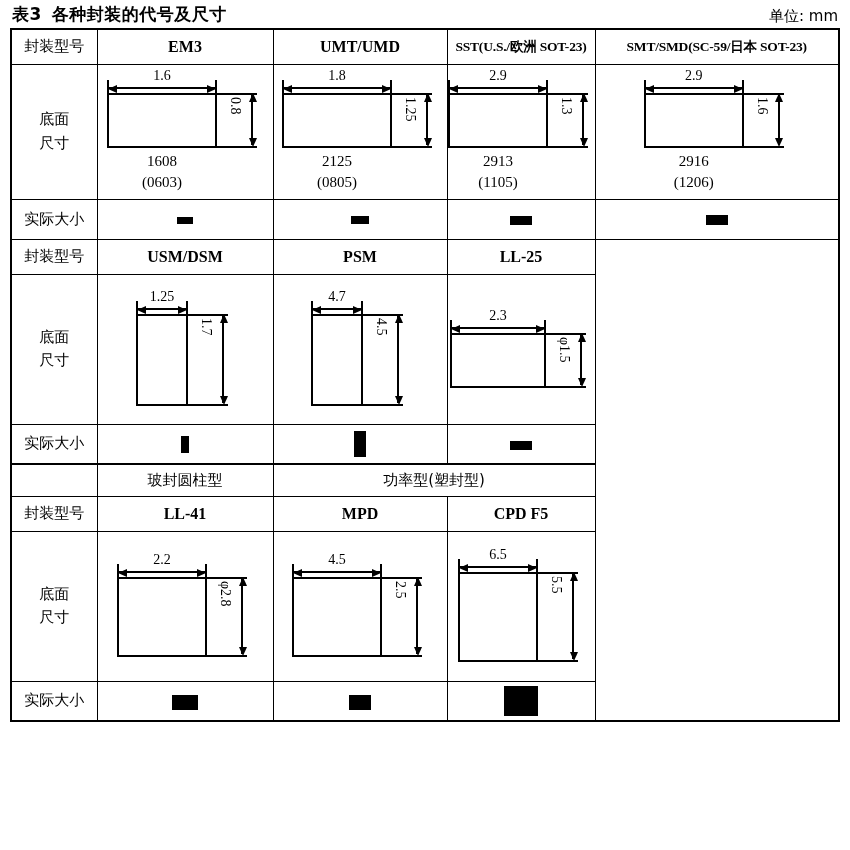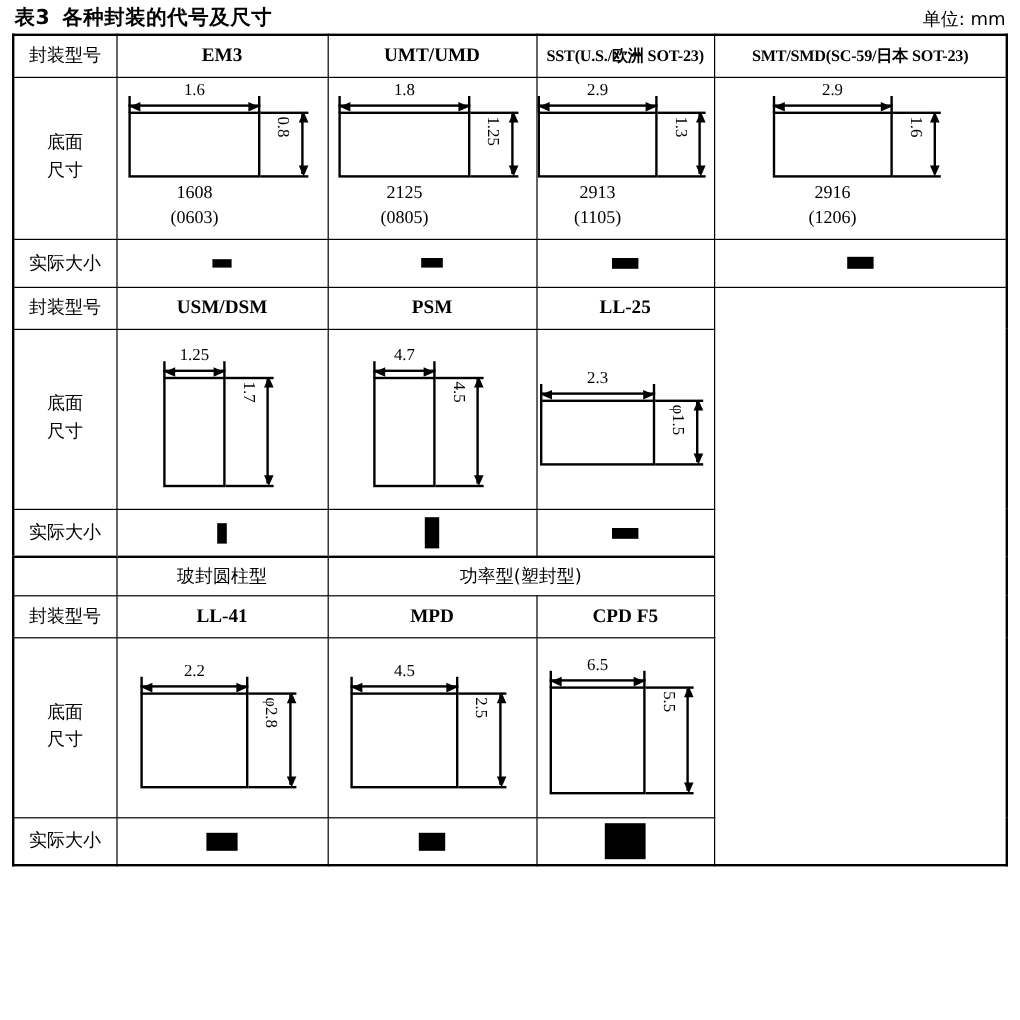--- a/index.html
+++ b/index.html
@@ -39,21 +39,21 @@
     padding: 0;
   }
   
   tr.block-top > td { border-top: 2.5px solid #000; }
 
   .rowlabel {
     font-family: "DejaVu Sans", "Liberation Sans", sans-serif;
     font-size: 15px;
     white-space: nowrap;
   }
-  .rowlabel.two-line { line-height: 1.55; font-family: Liberation Mono, monospace; }
+  .rowlabel.two-line { line-height: 1.55; }
   .grouphead {
     font-family: "DejaVu Sans", "Liberation Sans", sans-serif;
     font-size: 15px; height: 32px;
   }
   .modelname {
     font-family: "Liberation Serif", "DejaVu Serif", serif;
     font-size: 16px; font-weight: bold; height: 35px; white-space: nowrap;
   }
   .modelname.tight { font-size: 13.5px; letter-spacing: -.2px; }
 

